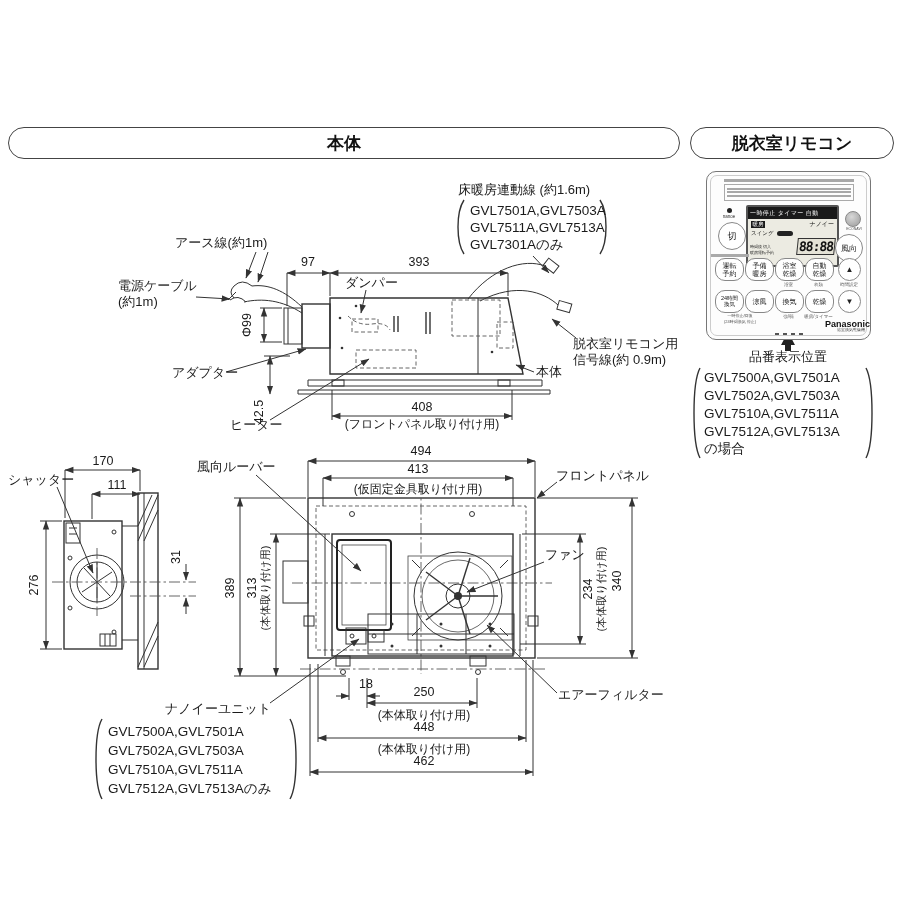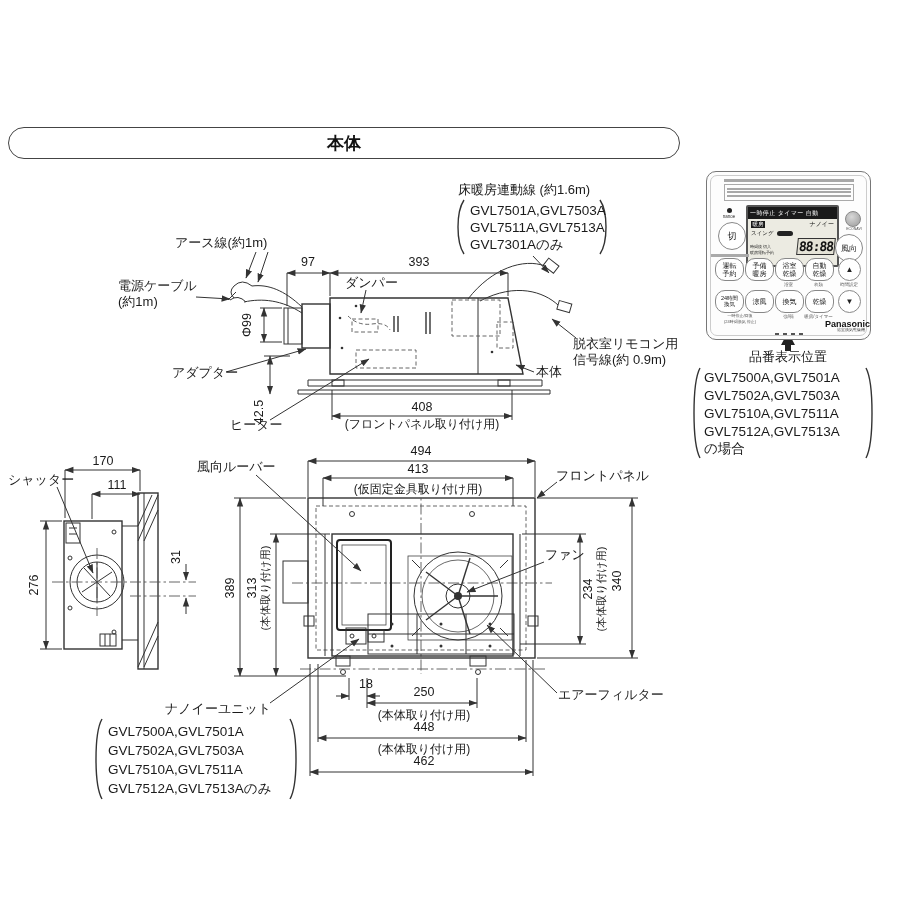--- a/index.html
+++ b/index.html
@@ -76,20 +76,23 @@
   .r-type{position:absolute;right:5px;top:155px;font-size:4px;color:#444;}
 </style>
 </head>
 <body>
 
 <div class="page">
 
   <div class="pill pill-left">
     <span>本体</span>
   </div>
+  <div class="pill pill-right">
+    <span>脱衣室リモコン</span>
+  </div>
 
   <svg class="draw" width="900" height="900" viewBox="0 0 900 900">
     <defs>
       <marker id="mA" viewBox="0 0 10 8" markerWidth="9.5" markerHeight="7.5" refX="9" refY="4" orient="auto-start-reverse" markerUnits="userSpaceOnUse">
         <path d="M0,0.6 L9.5,4 L0,7.4 z" fill="#333"></path>
       </marker>
     </defs>
 
     <g>
 

